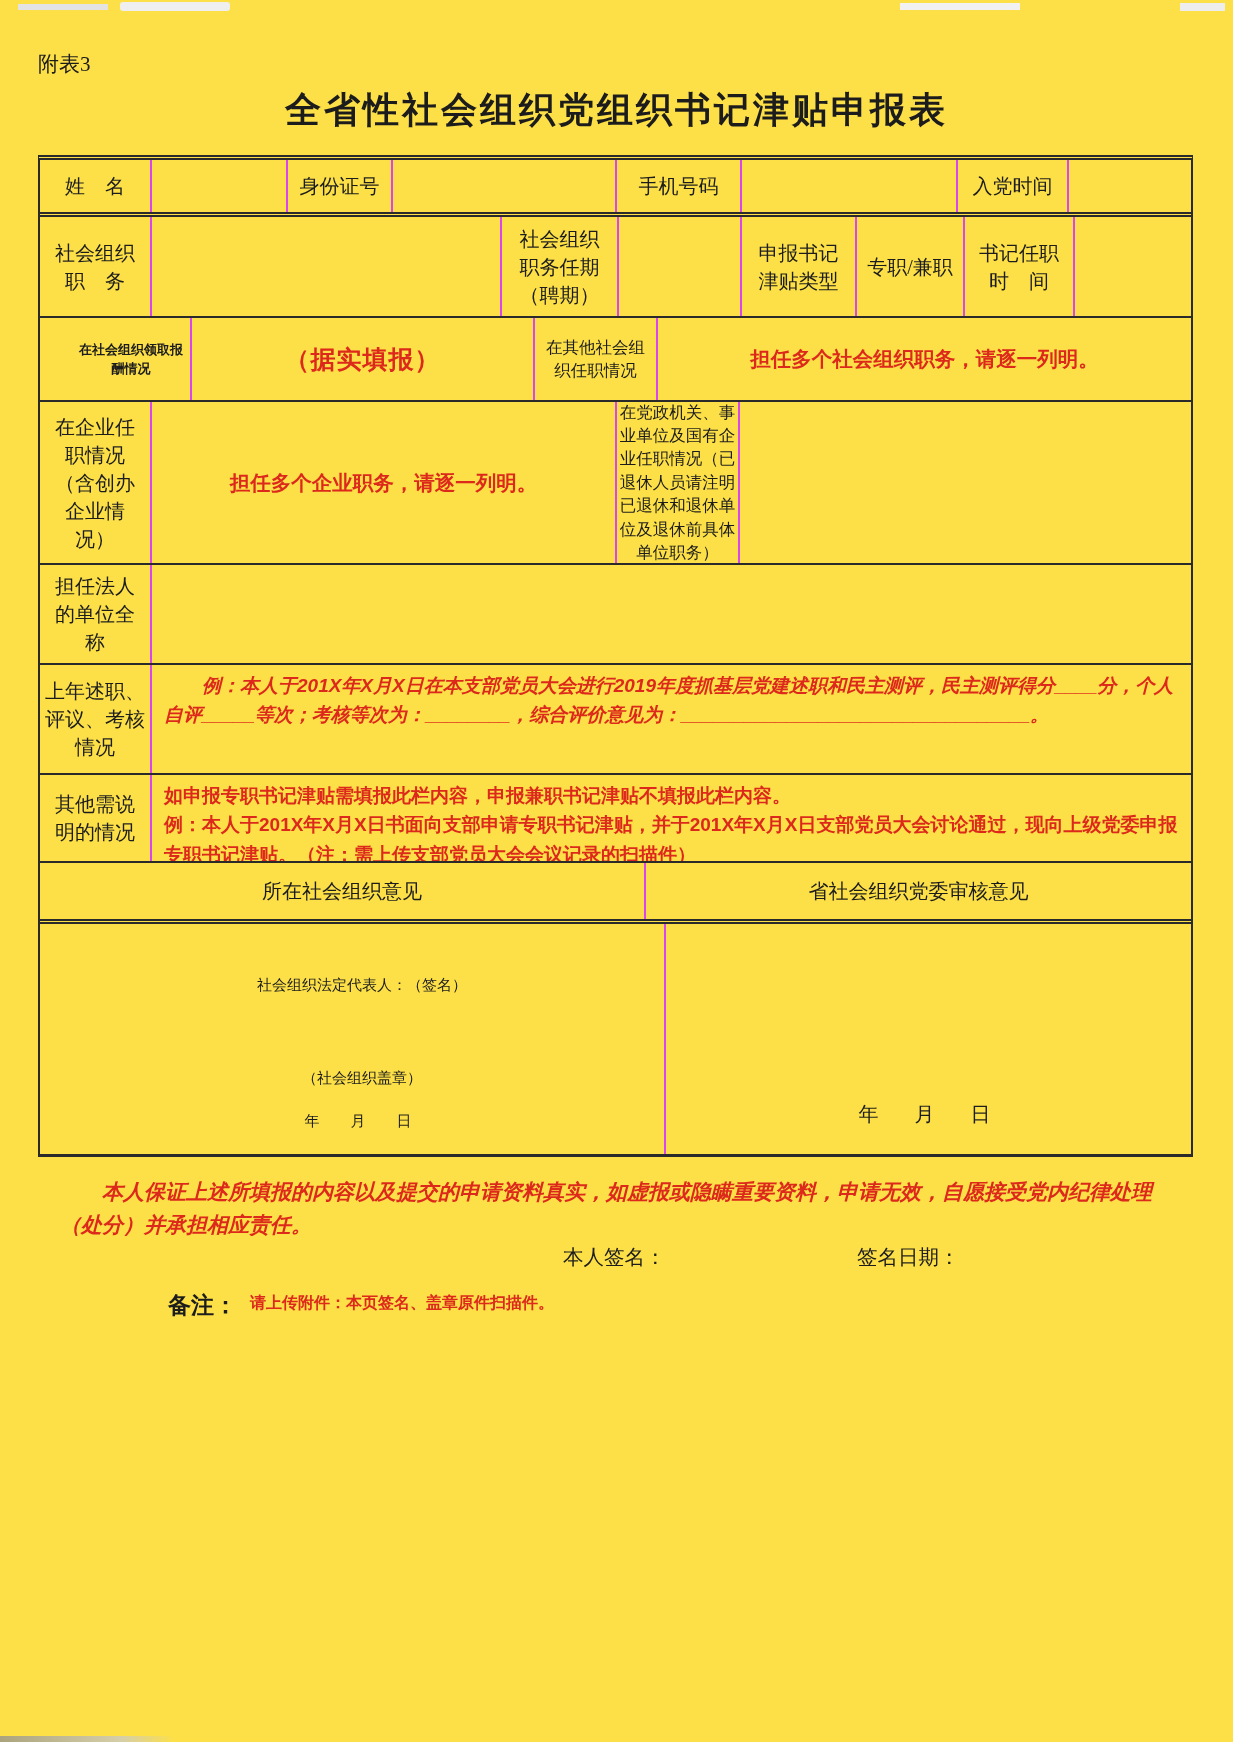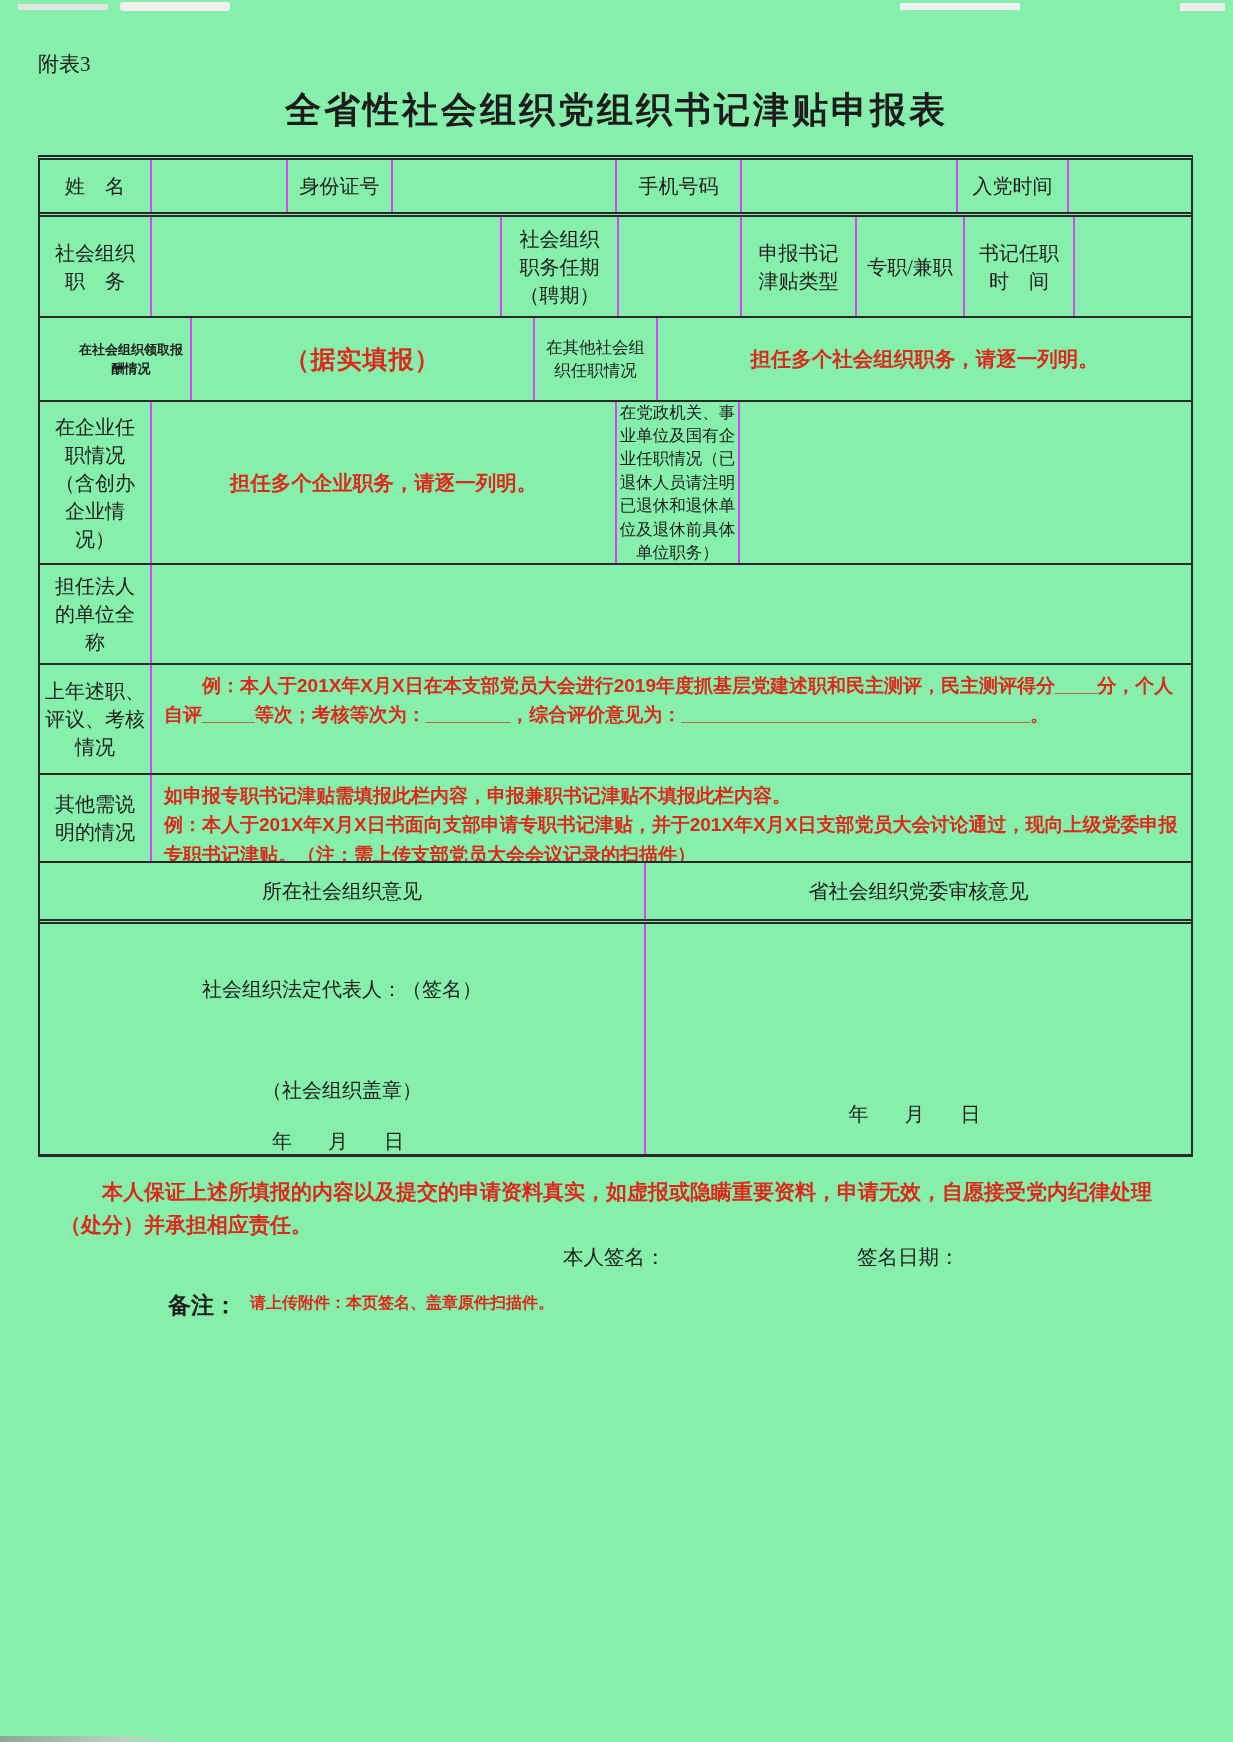--- a/index.html
+++ b/index.html
@@ -1,20 +1,20 @@
 <!DOCTYPE html>
 <html><head>
 <meta charset="utf-8">
 <style>
   html,body { margin:0; padding:0; background:#ffffff; }
   .page {
     position:relative;
     width:1233px;
     height:1742px;
-    background:#86efac;
+    background:#fde047;
     font-family:"Liberation Serif", "DejaVu Serif", serif;
     color:#1c1c1c;
     overflow:hidden;
   }
   
   .artifact { position:absolute; pointer-events:none; }
   .art-top1 { left:18px; top:4px; width:90px; height:6px; background:#e3e3e3; }
   .art-top2 { left:120px; top:2px; width:110px; height:9px; background:#efefef; border-radius:3px; }
   .art-top3 { left:900px; top:3px; width:120px; height:7px; background:#f1f1f1; }
   .art-top4 { left:1180px; top:3px; width:45px; height:8px; background:#ededed; }
@@ -45,23 +45,23 @@
   .lab-md{ font-size:16.5px; line-height:1.42; }
   .red   { color:#dc291c; font-weight:bold; font-family:"Liberation Sans","DejaVu Sans",sans-serif; }
   .hint-lg { font-size:25px; letter-spacing:1px; }
   .hint-md { font-size:20.5px; }
   .freeText {
     align-items:flex-start; justify-content:flex-start; text-align:left;
     white-space:normal; display:block; padding:6px 10px 4px 12px;
     font-size:19px; line-height:1.55;
   }
   .freeText p { margin:0; }
-  .indent2 { text-indent:2em; }
+  .indent2 { text-indent:2em;font-style:italic; }
   .sig-cell { display:flex; flex-direction:column; align-items:center; white-space:normal; }
-  .sig-left { justify-content:flex-start; padding-top:52px; font-size:20px; }
+  .sig-left { justify-content:flex-start; padding-top:52px; font-size:15px;margin-left:20px; }
   .sig-left .gap1 { margin-top:74px; }
   .sig-left .gap2 { margin-top:24px; letter-spacing:8px; }
   .sig-right { justify-content:flex-end; padding-bottom:26px; font-size:20px; letter-spacing:8px; }
 
   .declaration {
     position:absolute; left:60px; top:1176px; width:1118px; margin:0;
     font-size:21px; line-height:1.55; text-align:left;
   }
   .sig-label  { position:absolute; top:1243px; font-size:20.5px; }
   .sig-name   { left:563px; }

